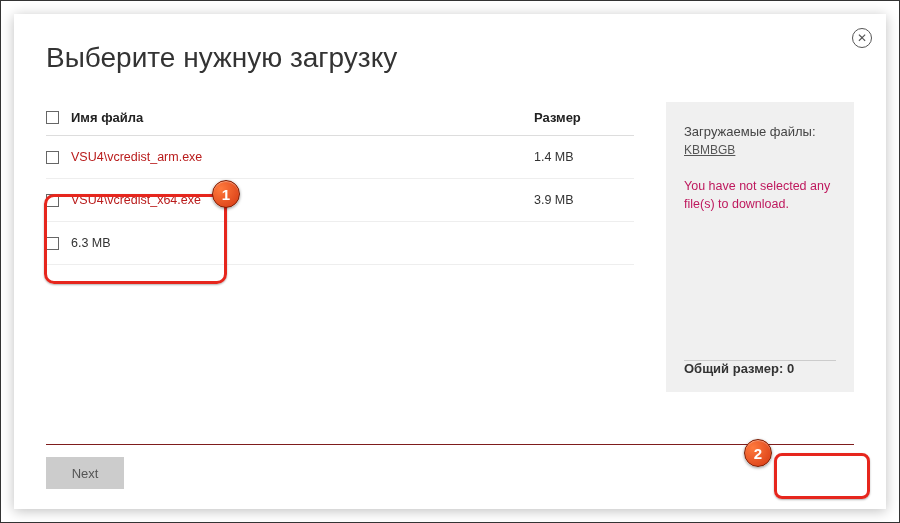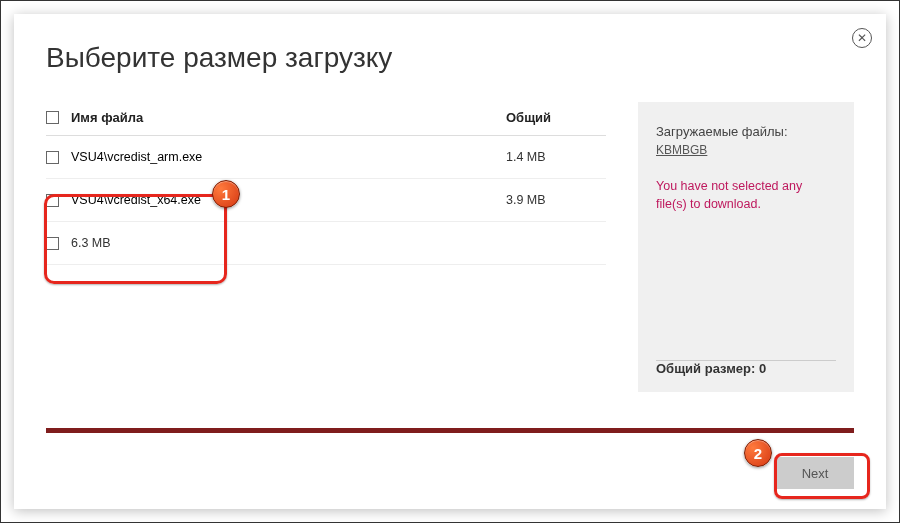--- a/index.html
+++ b/index.html
@@ -46,21 +46,21 @@
     }
     .content {
       display: flex;
       gap: 12px;
     }
     .left-col {
       flex: 1;
       padding-right: 20px;
     }
     .right-col {
-      width: 216px;
+      width: 188px;
       background: #f0f0f0;
       padding: 22px 18px;
       min-height: 290px;
       position: relative;
     }
     .table-header {
       display: flex;
       align-items: center;
       padding: 8px 0 10px 0;
       border-bottom: 1px solid #ddd;
@@ -75,21 +75,21 @@
       width: 13px; height: 13px;
       border: 1.2px solid #666;
       margin-right: 12px;
       flex-shrink: 0;
       cursor: pointer;
       background: #fff;
     }
     .fname-col {
       flex: 1;
       font-size: 12.5px;
-      color: #000000;
+      color: #b91c1c;
     }
     .size-col {
       width: 100px;
       font-size: 12.5px;
       color: #333;
     }
     .th {
       font-weight: 600;
       font-size: 13px;
       color: #222;
@@ -117,24 +117,23 @@
       border-top: 1px solid #ccc;
       padding-top: 0;
       font-size: 13px;
       font-weight: 600;
       color: #333;
     }
     .footer {
       position: absolute;
       left: 32px; right: 32px;
       bottom: 20px;
-      border-top: 5px solid #7f1d1d;
-      padding-top: 24px;
-      display: flex;
-      justify-content: flex-end;
+      border-top: 1px solid #7f1d1d;
+      padding-top: 12px;
+      display: flex;
     }
     .next-btn {
       background: #ccc;
       color: #555;
       border: none;
       width: 78px;
       height: 32px;
       font-size: 13px;
       cursor: pointer;
     }
@@ -168,30 +167,30 @@
   </style>
 </head>
 <body>
 
 <div class="dialog">
 
   <div class="close-btn">
     <span>✕</span>
   </div>
 
-  <h1 class="title">Выберите размер загрузку</h1>
+  <h1 class="title">Выберите нужную загрузку</h1>
 
   <div class="content">
 
     <div class="left-col">
 
       <div class="table-header">
         <div class="chk"></div>
         <div class="fname-col th">Имя файла</div>
-        <div class="size-col th">Общий</div>
+        <div class="size-col th">Размер</div>
       </div>
 
       <div class="table-row">
         <div class="chk"></div>
         <div class="fname-col">VSU4\vcredist_arm.exe</div>
         <div class="size-col">1.4 MB</div>
       </div>
 
       <div class="table-row">
         <div class="chk"></div>

